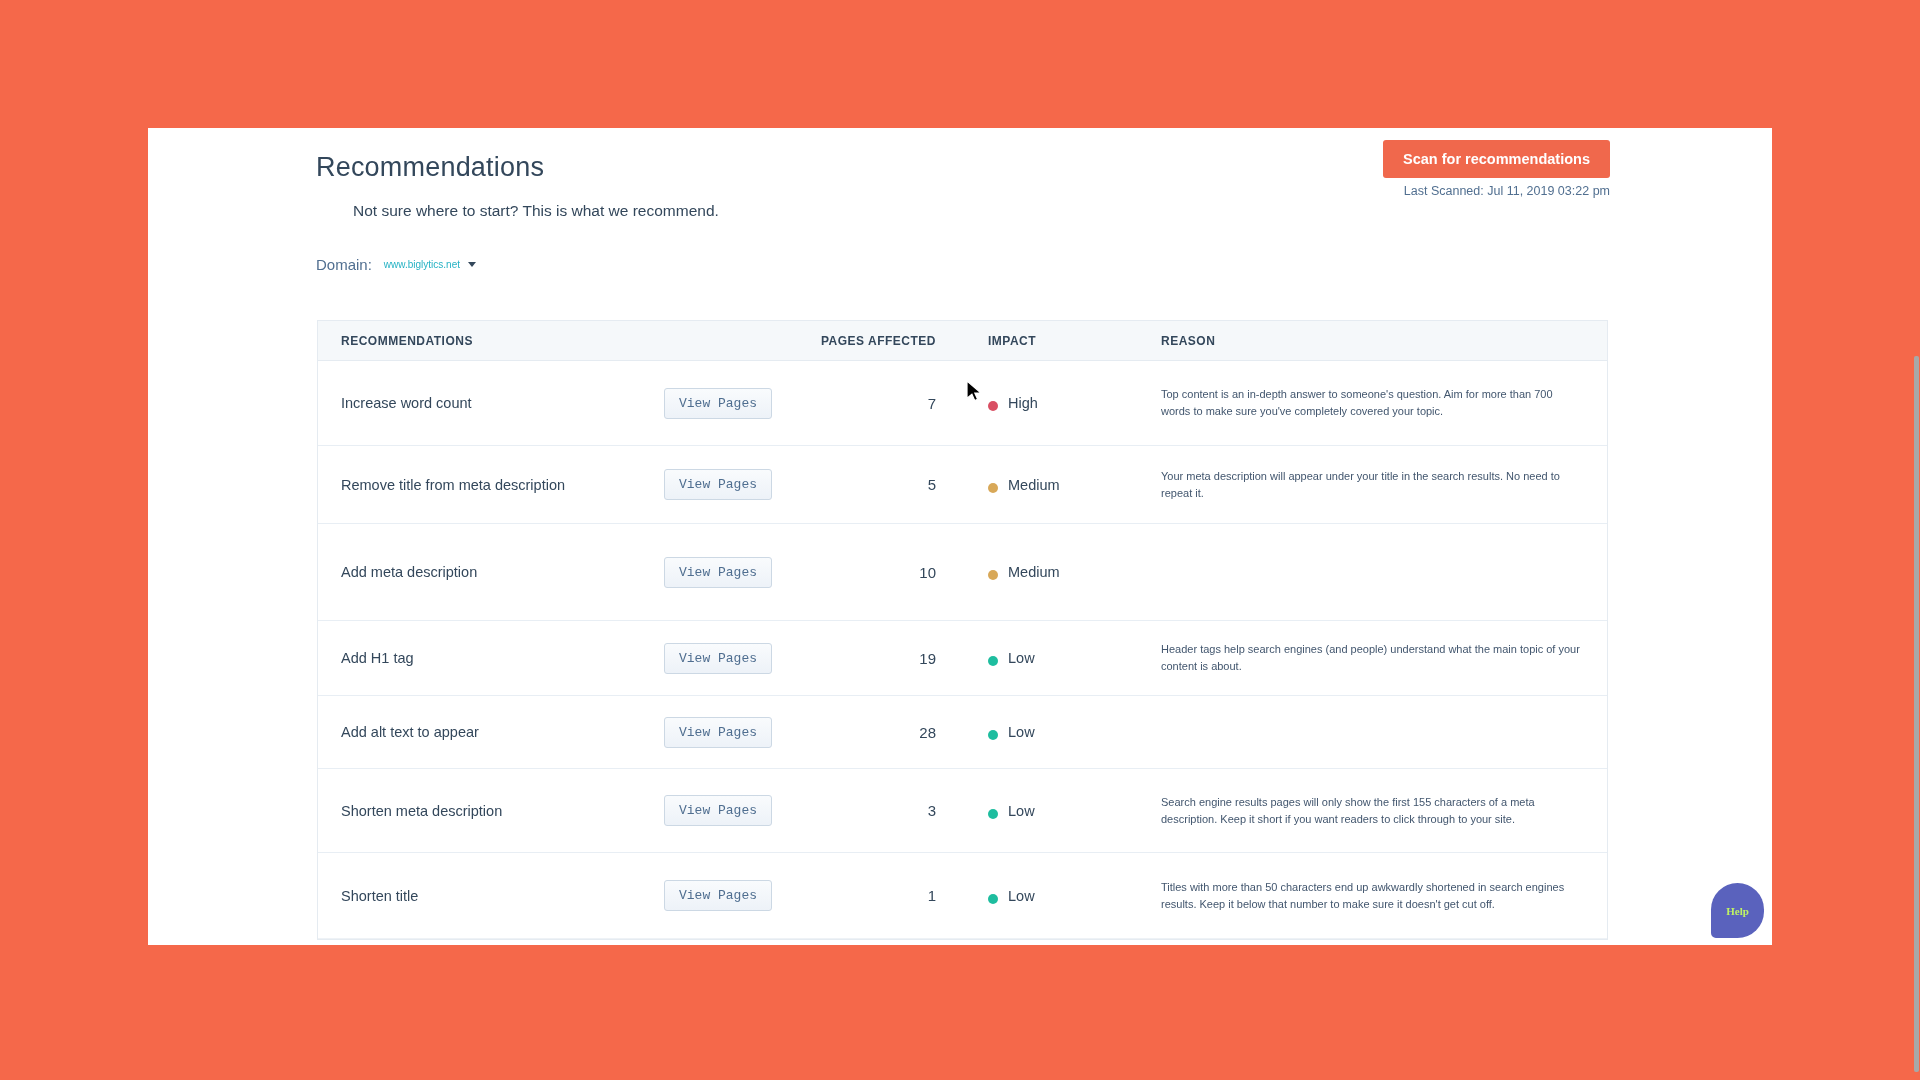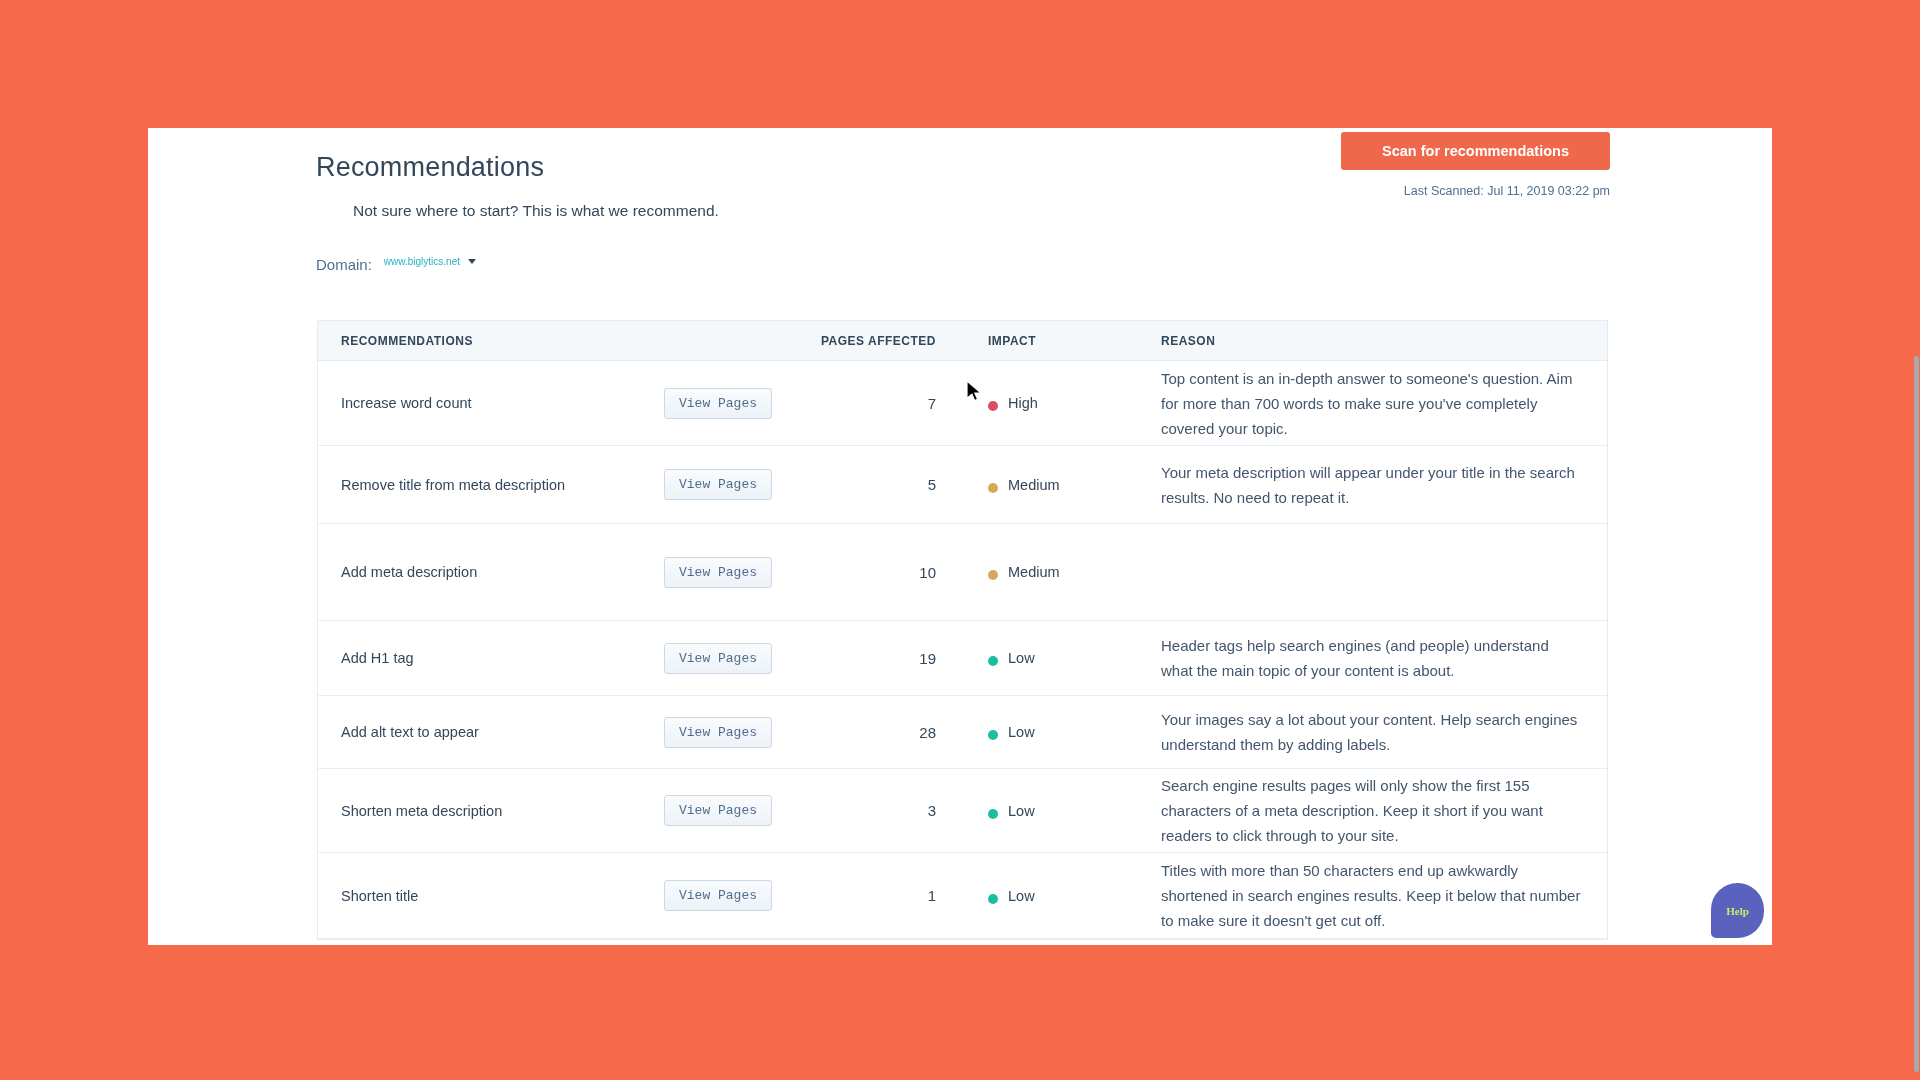--- a/index.html
+++ b/index.html
@@ -21,36 +21,36 @@
     font-size: 27px; font-weight: 400; letter-spacing: 0.2px;
     color: #33475b;
   }
   .page-subtitle {
     position: absolute; left: 168px; top: 74px;
     font-size: 15.5px; color: #33475b; margin-left: 37px;
   }
   .domain-row {
     position: absolute; left: 168px; top: 128px;
     font-size: 15px; color: #516f90;
-    display: flex; align-items: flex-start; gap: 12px;
+    display: flex; align-items: center; gap: 12px;
   }
   .domain-link {
     font-size: 10px; color: var(--link-teal, #25b2c4);
     text-decoration: none; cursor: pointer;
     display: inline-flex; align-items: center;
   }
   .caret {
     display: inline-block; width: 0; height: 0; margin-left: 8px;
     border-left: 4.5px solid transparent;
     border-right: 4.5px solid transparent;
     border-top: 5.5px solid #33475b;
   }
   .scan-btn {
-    position: absolute; right: 162px; top: 4px;
-    width: 269px; height: 38px;
+    position: absolute; right: 162px; top: 12px;
+    width: 227px; height: 38px;
     background: var(--accent-orange, #f0684c);
     color: #ffffff; border: none; border-radius: 3px;
     font-family: inherit; font-size: 14.5px; font-weight: 600;
     cursor: pointer;
   }
   .last-scanned {
     position: absolute; right: 162px; top: 56px;
     font-size: 12.5px; color: #516f90;
   }
   .table {
@@ -87,21 +87,21 @@
     background: linear-gradient(#f9fbfd, #edf2f8);
     border: 1px solid #ccd8e4; border-radius: 3px;
     padding: 7px 14px; cursor: pointer;
   }
   .td-num { text-align: right; padding-right: 22px; font-size: 15px; }
   .td-impact { padding-left: 30px; display: flex; align-items: flex-end; gap: 10px; }
   .dot { width: 10px; height: 10px; border-radius: 50%; display: inline-block; flex: 0 0 auto; }
   .impact-label { font-size: 14.5px; color: #33475b; }
   .td-reason {
     padding-left: 23px; padding-right: 26px;
-    font-size: 15px; line-height: 25px; color: #42566e;
+    font-size: 11px; line-height: 17px; color: #42566e;
   }
   .scrollbar-thumb {
     position: absolute; left: 1766px; top: 228px;
     width: 5px; height: 716px;
     background: #a8a8a8; border-radius: 2px;
   }
   .help-btn {
     position: absolute; left: 1711px; top: 883px;
     width: 53px; height: 55px;
     background: var(--help-purple, #5a62bd);
@@ -191,21 +191,20 @@
         <div class="tr" style="height: 73px;">
     <div class="td td-rec">Add alt text to appear</div>
     <div class="td td-btn">
       <button class="view-pages-btn">View Pages</button>
     </div>
     <div class="td td-num">28</div>
     <div class="td td-impact">
       <span class="dot" style="background: rgb(30, 189, 159);"></span>
       <span class="impact-label">Low</span>
     </div>
-    <div class="td td-reason">Your images say a lot about your content. Help search engines understand them by adding labels.</div>
   </div>
         <div class="tr" style="height: 84px;">
     <div class="td td-rec">Shorten meta description</div>
     <div class="td td-btn">
       <button class="view-pages-btn">View Pages</button>
     </div>
     <div class="td td-num">3</div>
     <div class="td td-impact">
       <span class="dot" style="background: rgb(30, 189, 159);"></span>
       <span class="impact-label">Low</span>

